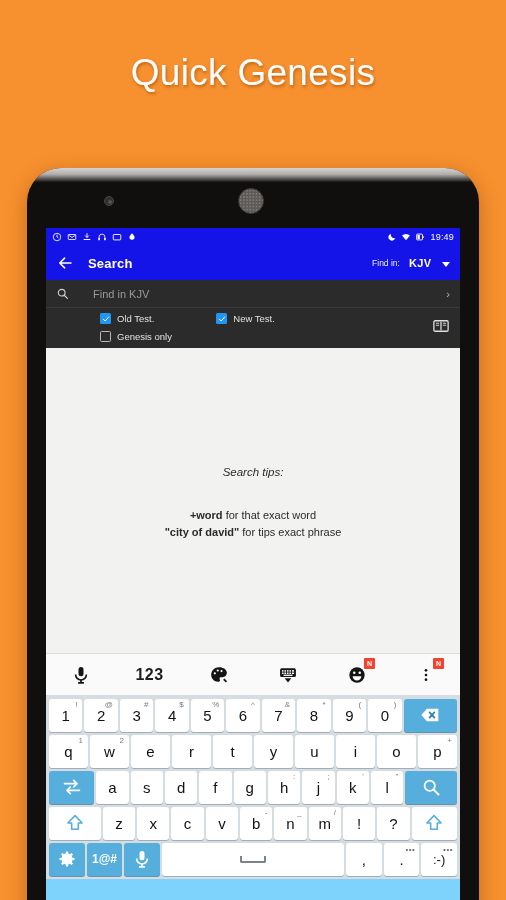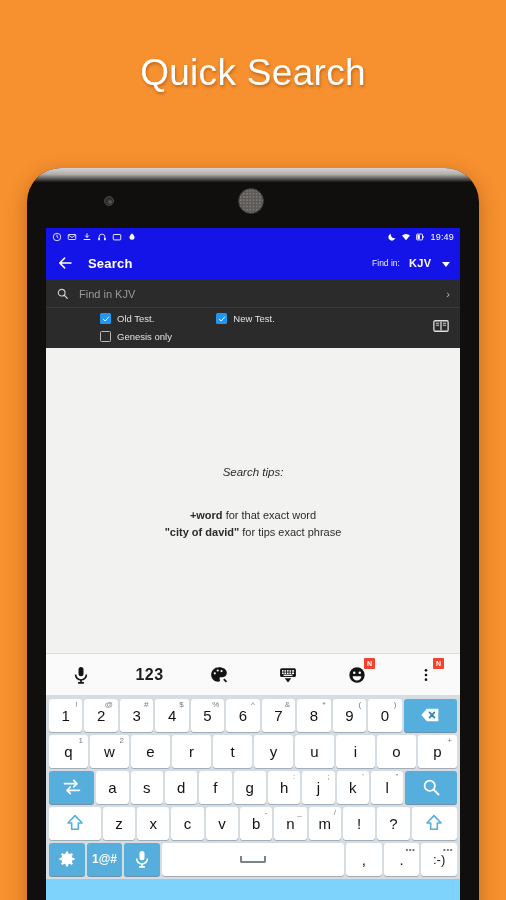--- a/index.html
+++ b/index.html
@@ -98,21 +98,21 @@
 
   
   .search-panel { background: #2B2B2B; }
   .search-row {
     height: 28px; display: flex; align-items: center;
     padding: 0 10px; background: #2B2B2B;
     border-bottom: 1px solid #3a3a3a;
   }
   .search-ico { width: 13px; height: 13px; flex:0 0 auto; }
   .search-input {
-    flex: 1; margin-left: 10px;
+    flex: 1; margin-left: 24px;
     background: transparent; border: none; outline: none;
     color: #d8d8d8; font-size: 11px;
     font-family: "Liberation Sans", sans-serif;
   }
   .search-input::placeholder { color: #9a9a9a; }
   .search-chevron { color: #b5b5b5; font-size: 11px; padding-left:6px; }
 
   .filter-area {
     background: #2B2B2B; padding: 5px 10px 6px 10px;
     display: flex; align-items: flex-start;
@@ -190,21 +190,21 @@
     border-left-width: 2px; border-right-width: 2px; border-bottom-width: 2px;
     border-radius: 0 0 2px 2px; border-color: #7c848a;
   }
   .glyph { width: 20px; height: 20px; }
   .glyph-sm { width: 16px; height: 16px; }
   .dots-sup { position:absolute; top:3px; right:4px; font-size:8px; color:#6b6b6b; letter-spacing:0.5px; line-height:1;}
 </style>
 </head>
 <body>
 
-<div class="promo-title">Quick Search</div>
+<div class="promo-title">Quick Genesis</div>
 
 <div class="phone">
   <div class="phone-gloss"></div>
   <div class="phone-bezel-top">
     <div class="camera"></div>
     <div class="speaker"></div>
   </div>
 
   <div class="screen">
 

